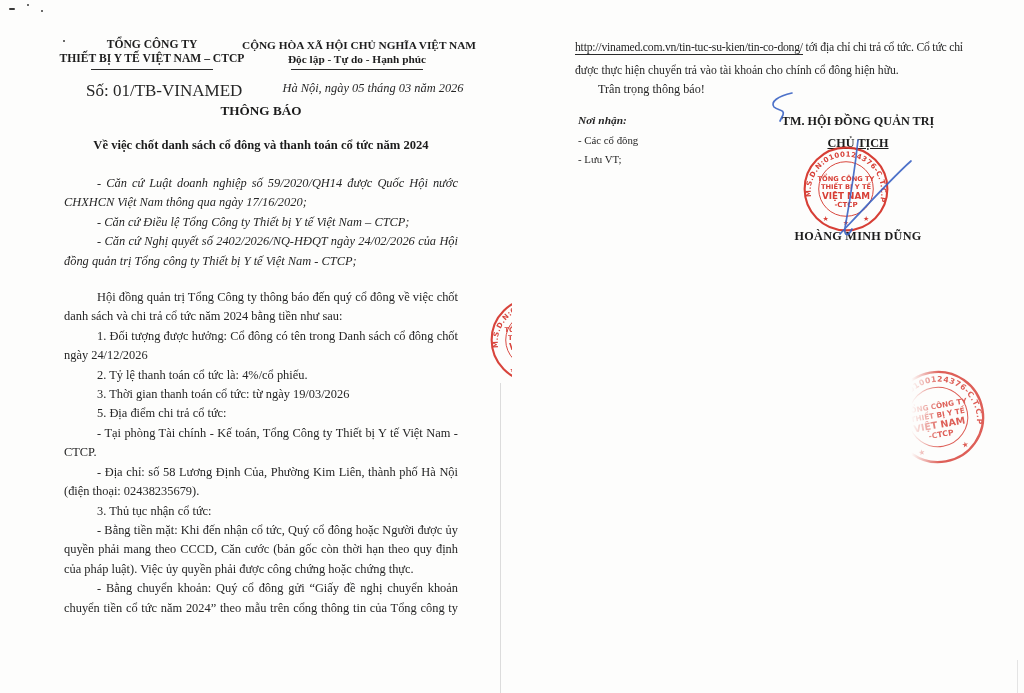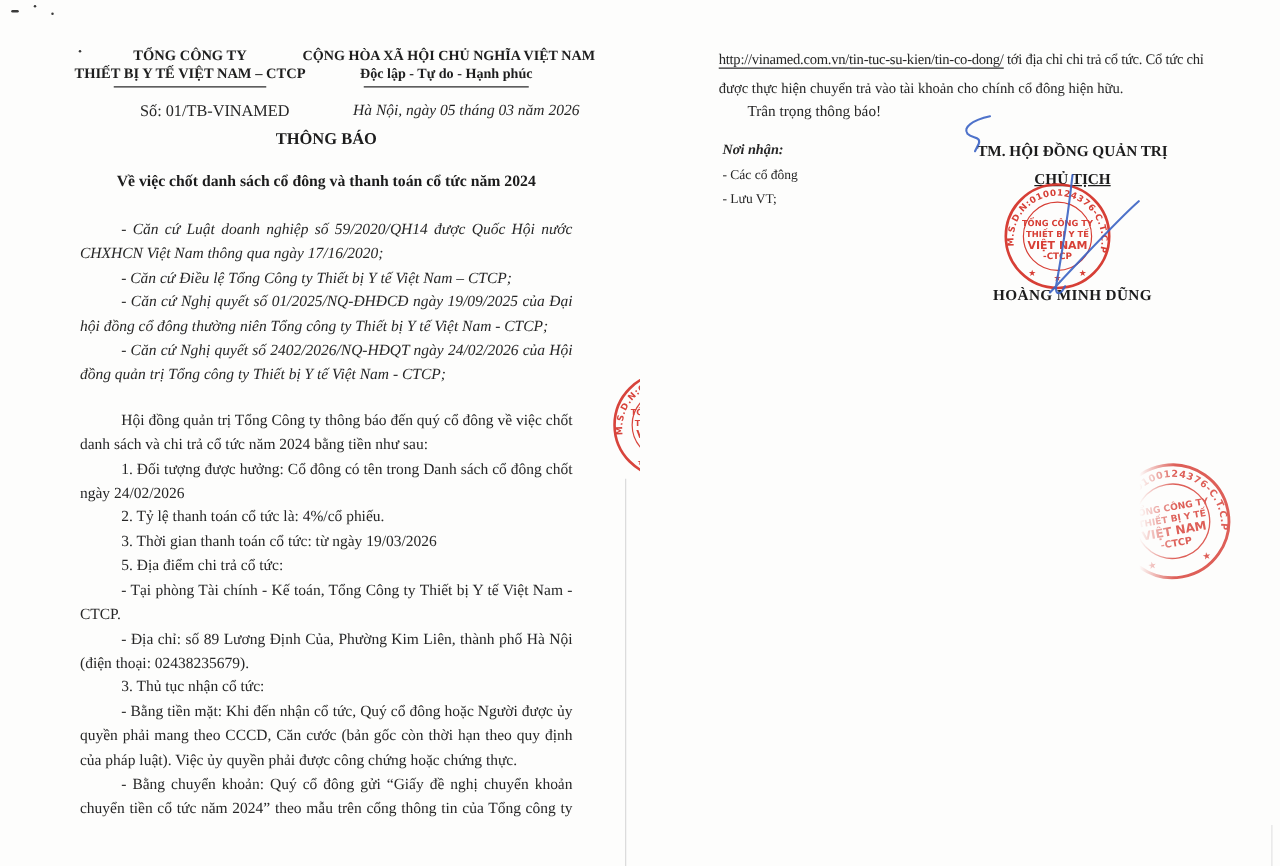--- a/index.html
+++ b/index.html
@@ -14,21 +14,21 @@
   #page2{left:512px;}
 
   
   .org-block{position:absolute;left:52px;top:38px;width:200px;text-align:center;
     font-weight:bold;font-size:11.6px;line-height:14px;white-space:nowrap;color:#1e1e1e;}
   .nat-block{position:absolute;left:242px;top:38px;width:230px;text-align:center;
     font-weight:bold;font-size:11.3px;line-height:14px;white-space:nowrap;color:#1e1e1e;}
   .hr-underline{height:1px;background:#2a2a2a;margin:3px auto 0 auto;}
   .org-block .hr-underline{width:122px;}
   .nat-block .hr-underline{width:132px;}
-  .doc-number{position:absolute;left:112px;top:81px;font-size:13px;}
+  .doc-number{position:absolute;left:86px;top:81px;font-size:17px;}
   .place-date{position:absolute;left:268px;top:81px;width:210px;text-align:center;
     font-style:italic;font-size:12.4px;white-space:nowrap;}
   .doc-title{position:absolute;left:64px;top:103px;width:394px;text-align:center;
     font-weight:bold;font-size:13.2px;color:#1c1c1c;}
   .doc-subtitle{position:absolute;left:44px;top:138px;width:434px;text-align:center;
     font-weight:bold;font-size:12.6px;color:#1c1c1c;white-space:nowrap;}
 
   
   .body-col{position:absolute;left:64px;top:174px;width:394px;
     font-size:12.4px;line-height:19.4px;text-align:justify;}
@@ -88,29 +88,28 @@
 
   <div class="doc-number">Số: 01/TB-VINAMED</div>
   <div class="place-date">Hà Nội, ngày 05 tháng 03 năm 2026</div>
 
   <div class="doc-title">THÔNG BÁO</div>
   <div class="doc-subtitle">Về việc chốt danh sách cổ đông và thanh toán cổ tức năm 2024</div>
 
   <div class="body-col">
     <p class="recital">- Căn cứ Luật doanh nghiệp số 59/2020/QH14 được Quốc Hội nước CHXHCN Việt Nam thông qua ngày 17/16/2020;</p>
     <p class="recital">- Căn cứ Điều lệ Tổng Công ty Thiết bị Y tế Việt Nam – CTCP;</p>
-    <p class="recital">- Căn cứ Nghị quyết số 01/2025/NQ-ĐHĐCĐ ngày 19/09/2025 của Đại hội đồng cổ đông thường niên Tổng công ty Thiết bị Y tế Việt Nam - CTCP;</p>
     <p class="recital">- Căn cứ Nghị quyết số 2402/2026/NQ-HĐQT ngày 24/02/2026 của Hội đồng quản trị Tổng công ty Thiết bị Y tế Việt Nam - CTCP;</p>
     <p class="intro">Hội đồng quản trị Tổng Công ty thông báo đến quý cổ đông về việc chốt danh sách và chi trả cổ tức năm 2024 bằng tiền như sau:</p>
-    <p>1. Đối tượng được hưởng: Cổ đông có tên trong Danh sách cổ đông chốt ngày 24/02/2026</p>
+    <p>1. Đối tượng được hưởng: Cổ đông có tên trong Danh sách cổ đông chốt ngày 24/12/2026</p>
     <p>2. Tỷ lệ thanh toán cổ tức là: 4%/cổ phiếu.</p>
     <p>3. Thời gian thanh toán cổ tức: từ ngày 19/03/2026</p>
     <p>5. Địa điểm chi trả cổ tức:</p>
     <p>- Tại phòng Tài chính - Kế toán, Tổng Công ty Thiết bị Y tế Việt Nam - CTCP.</p>
-    <p>- Địa chỉ: số 89 Lương Định Của, Phường Kim Liên, thành phố Hà Nội (điện thoại: 02438235679).</p>
+    <p>- Địa chỉ: số 58 Lương Định Của, Phường Kim Liên, thành phố Hà Nội (điện thoại: 02438235679).</p>
     <p>3. Thủ tục nhận cổ tức:</p>
     <p>- Bằng tiền mặt: Khi đến nhận cổ tức, Quý cổ đông hoặc Người được ủy quyền phải mang theo CCCD, Căn cước (bản gốc còn thời hạn theo quy định của pháp luật). Việc ủy quyền phải được công chứng hoặc chứng thực.</p>
     <p class="last-just">- Bằng chuyển khoản: Quý cổ đông gửi “Giấy đề nghị chuyển khoản chuyển tiền cổ tức năm 2024” theo mẫu trên cổng thông tin của Tổng công ty</p>
   </div>
 
   <div class="stamp" id="stamp-page1">
     <svg width="88" height="88" viewBox="0 0 100 100">
       <defs>
           <path id="arcA" d="M 11,62 A 40,40 0 1 1 89,62" fill="none"></path>
         </defs>

